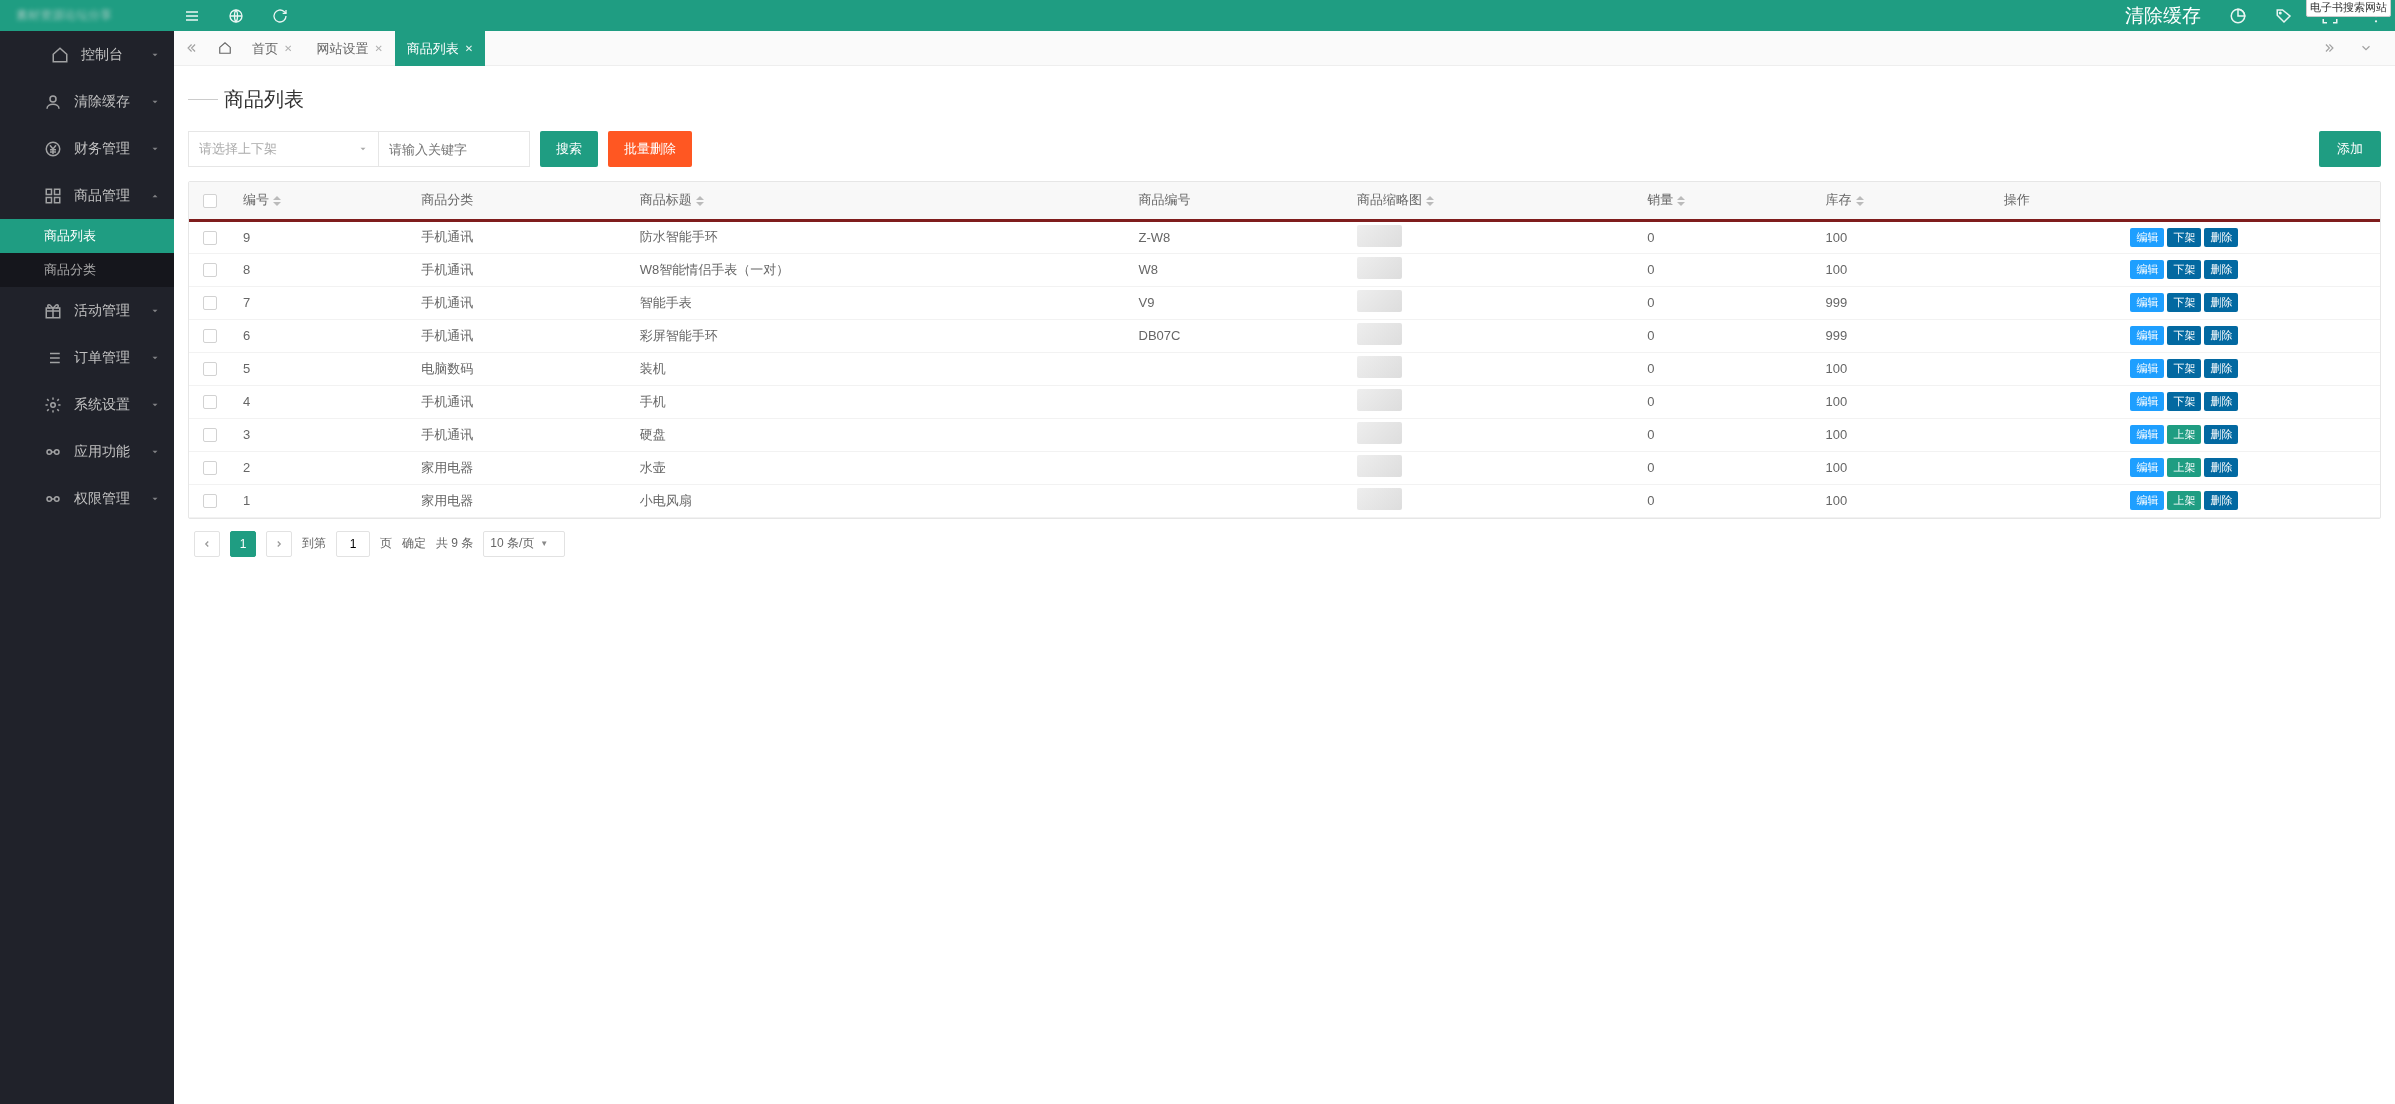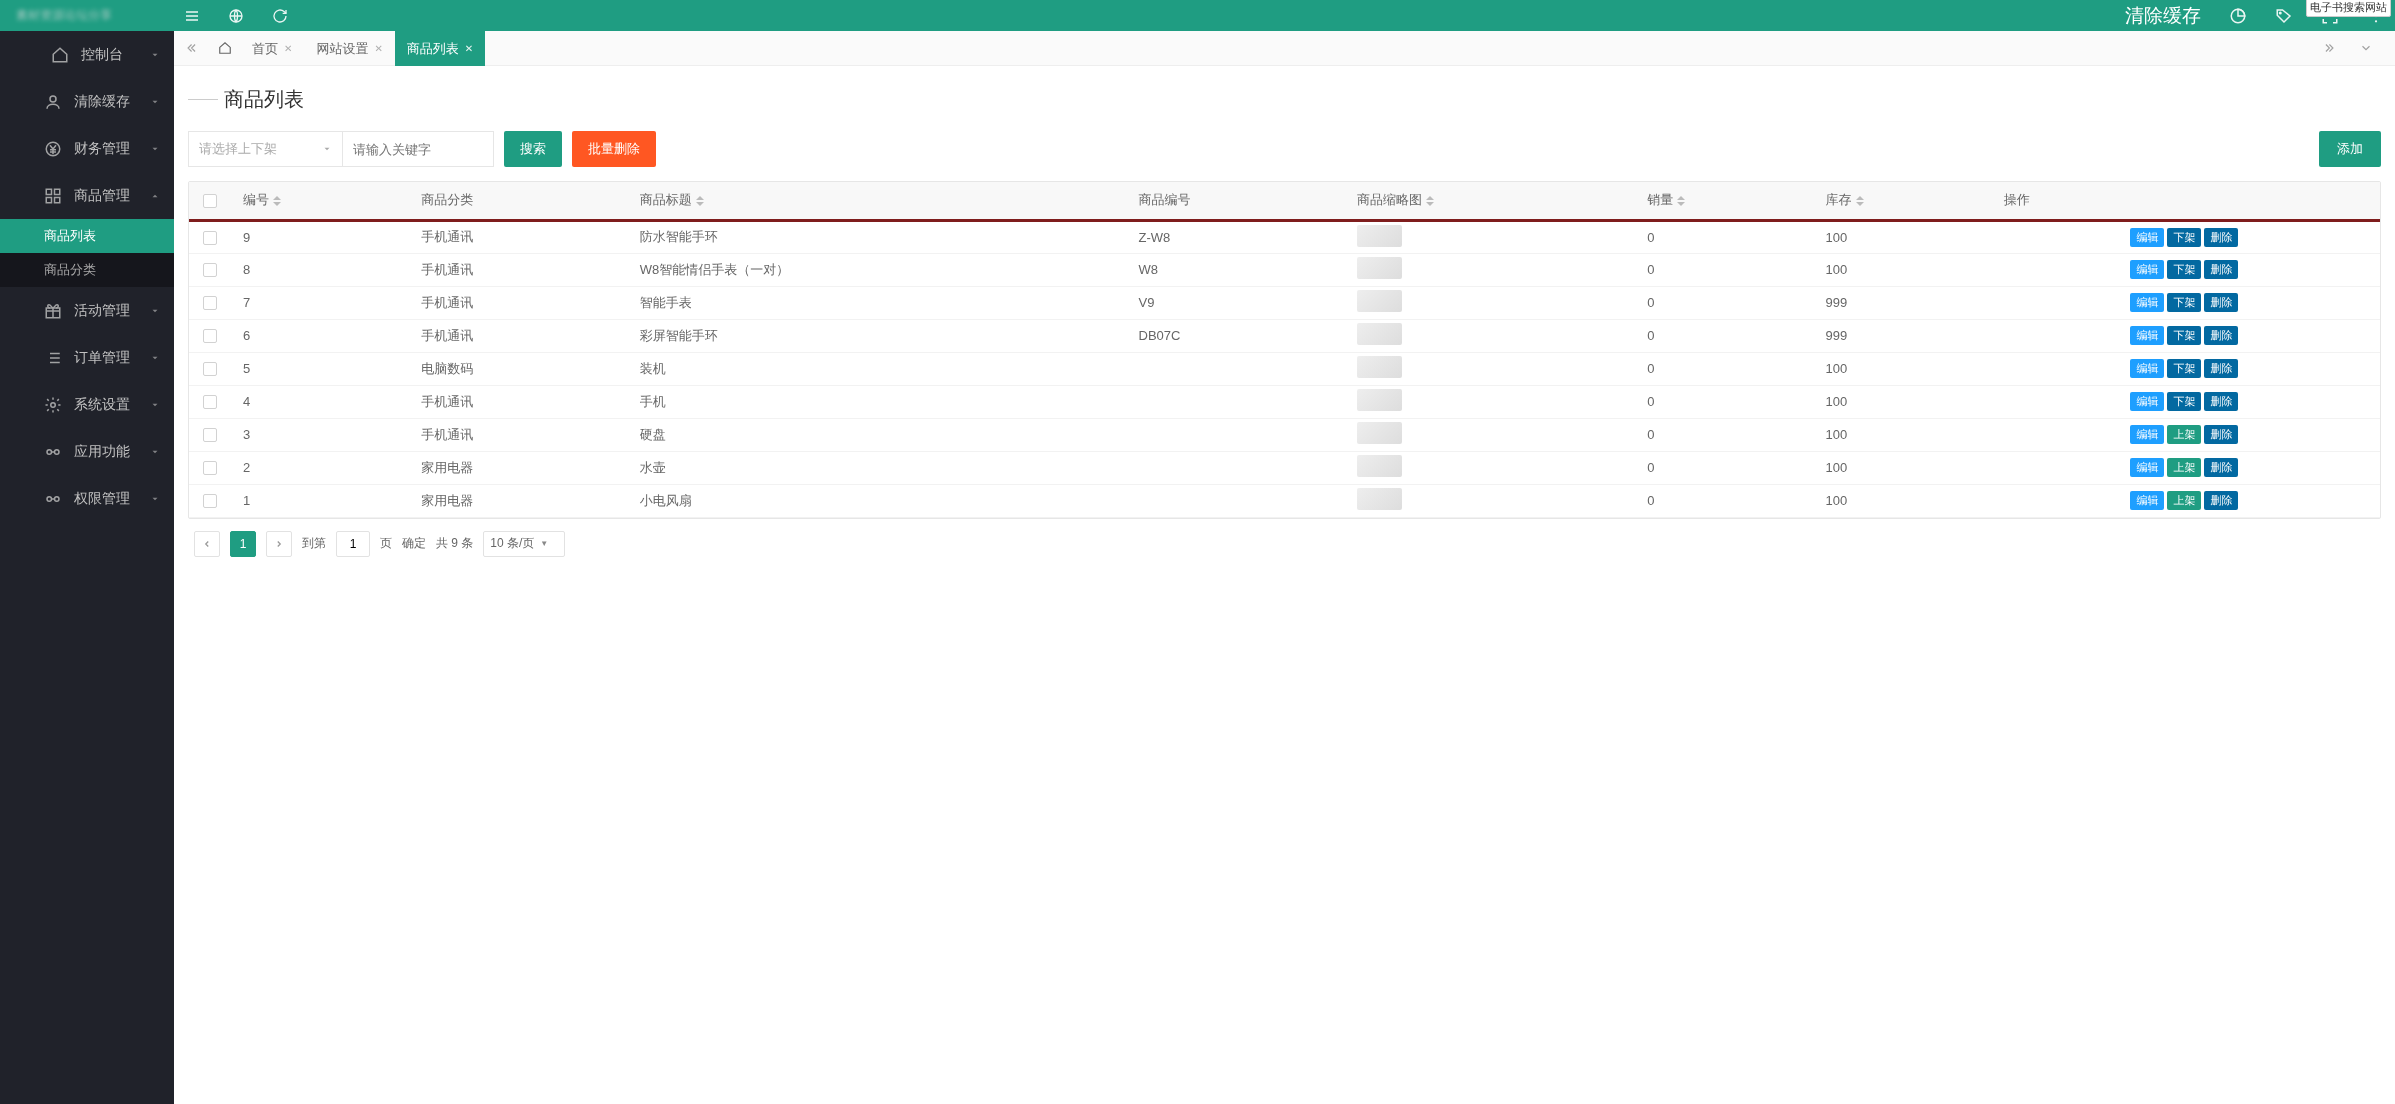--- a/index.html
+++ b/index.html
@@ -35,21 +35,21 @@
 .tabs .tab .close { font-size:10px; opacity:.5; }
 .tabs .tab.active { background:#1f9d82; color:#fff; }
 .tabs .tab.active .close { opacity:.9; }
 .tabs .end { margin-left:auto; display:flex; gap:10px; }
 .content { flex:1; padding:20px 14px; overflow:auto; }
 .page-h { display:flex; align-items:center; margin-bottom:18px; }
 .page-h .line { width:30px; height:1px; background:#ccc; margin-right:6px; }
 .page-h .title { font-size:20px; color:#333; }
 
 .filters { display:flex; align-items:center; gap:0; margin-bottom:14px; }
-.filters .sel { width:155px; height:36px; border:1px solid #e6e6e6; color:#aaa; padding:0 10px; display:flex; align-items:center; justify-content:space-between; cursor:pointer; font-size:13px; background:#fff; }
+.filters .sel { width:191px; height:36px; border:1px solid #e6e6e6; color:#aaa; padding:0 10px; display:flex; align-items:center; justify-content:space-between; cursor:pointer; font-size:13px; background:#fff; }
 .filters .inp { width:152px; height:36px; border:1px solid #e6e6e6; padding:0 10px; font-size:13px; outline:none; margin-left:-1px; }
 .filters .btn { height:36px; padding:0 16px; border:none; color:#fff; font-size:13px; cursor:pointer; border-radius:2px; }
 .filters .btn.green { background:#1f9d82; margin-left:10px; }
 .filters .btn.orange { background:#ff5722; margin-left:10px; }
 .filters .add { margin-left:auto; background:#1f9d82; height:36px; padding:0 18px; color:#fff; border:none; border-radius:2px; cursor:pointer; font-size:13px; }
 
 
 .tbl { border:1px solid #e6e6e6; border-radius:2px; }
 .tbl table { width:100%; border-collapse:collapse; }
 .tbl th { background:#f8f8f8; font-weight:400; color:#666; height:38px; text-align:left; padding:0 12px; border-bottom:3px solid #7f1d1d; font-size:13px; white-space:nowrap; }

